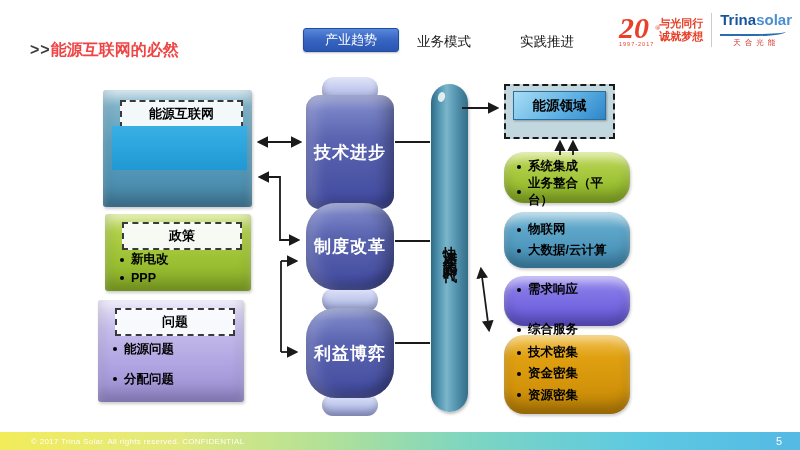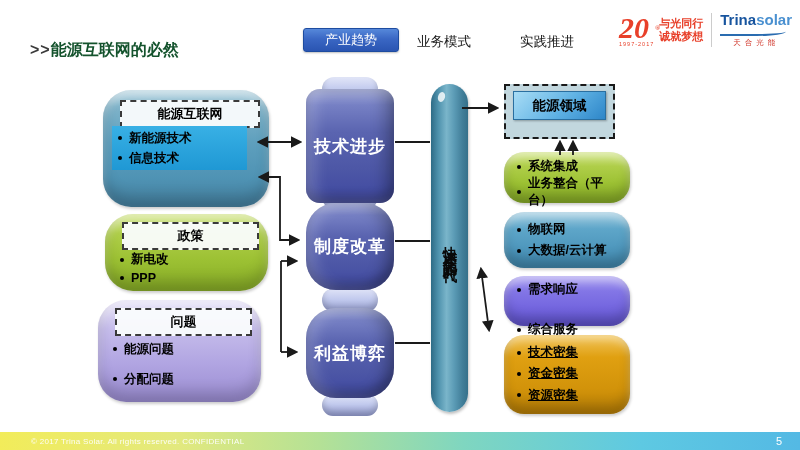--- a/index.html
+++ b/index.html
@@ -1,43 +1,43 @@
 <!DOCTYPE html>
 <html><head>
 <meta charset="utf-8">
 <style>
   html,body{margin:0;padding:0;background:#fff;}
   #slide{position:relative;width:800px;height:450px;background:#ffffff;overflow:hidden;
          font-family:"Liberation Sans",sans-serif;}
   
   .title{position:absolute;left:30px;top:40px;font-size:16px;font-weight:bold;}
   .title .pre{color:#3c3c3c;letter-spacing:1px;}
-  .title .txt{color:#14532d;}
+  .title .txt{color:#ef4444;}
   .tab-active{position:absolute;left:303px;top:28px;width:94px;height:22px;border-radius:3px;
        background:linear-gradient(180deg,#5688da 0%,#3a67c4 45%,#2a55b2 100%);
        border:1px solid #1e4ca0;color:#fff;font-size:13px;display:flex;align-items:center;
        justify-content:center;box-shadow:0 1px 2px rgba(0,0,0,.25);cursor:pointer;}
   .tab-plain{position:absolute;top:33px;font-size:13.5px;color:#1a1a1a;cursor:pointer;}
   .tab-b{left:417px;} .tab-c{left:520px;}
   
   .logo{position:absolute;right:8px;top:6px;display:flex;align-items:center;height:48px;}
   .l20{position:relative;color:#e8402a;font-family:"Liberation Serif",serif;
        font-style:italic;font-weight:bold;font-size:30px;line-height:30px;}
   .l20 sup{font-size:7px;font-style:normal;position:absolute;top:0;right:-6px;}
   .lyears{font-size:5.5px;color:#e8402a;text-align:center;letter-spacing:1px;margin-top:-2px;}
   .slogan{margin-left:5px;font-size:11px;font-weight:bold;color:#e8402a;line-height:13px;}
   .ldiv{width:1px;height:34px;background:#ccc;margin:0 8px;}
   .brand{font-size:15px;line-height:15px;}
   .brand .b1{color:#17549e;font-weight:bold;}
   .brand .b2{color:#4a90d0;font-weight:bold;}
   .brand-arc{width:66px;height:6px;border-bottom:2px solid #2a6cb0;border-radius:0 0 60%/6px 60%;margin:1px 0 2px 0;}
   .brand-cn{font-size:7.5px;color:#d0372b;letter-spacing:4px;text-align:center;}
   
-  .box3d{position:absolute;border-radius:28px;box-shadow:inset 0 -10px 14px rgba(0,0,0,.18),
-         inset 0 6px 8px rgba(255,255,255,.35),1px 2px 3px rgba(0,0,0,.2);padding-left:17px;}
+  .box3d{position:absolute;border-radius:3px;box-shadow:inset 0 -10px 14px rgba(0,0,0,.18),
+         inset 0 6px 8px rgba(255,255,255,.35),1px 2px 3px rgba(0,0,0,.2);}
   .hdr{position:absolute;left:17px;right:9px;height:24px;border:2px dashed #3a3a3a;
        background:rgba(250,252,253,.95);display:flex;align-items:center;justify-content:center;
        font-size:13px;font-weight:bold;color:#000;}
   .bl{position:absolute;display:flex;flex-direction:column;justify-content:space-around;}
   .bl .li{display:flex;align-items:center;font-size:12.5px;font-weight:bold;color:#000;}
   .bl .dot{width:4px;height:4px;border-radius:50%;background:#000;margin:0 7px 0 6px;flex:none;}
   
   .lbox1{left:103px;top:90px;width:149px;height:117px;
      background:linear-gradient(180deg,#bfd9e4 0%,#7fb3c9 14%,#5e9fbd 45%,#4f93b4 75%,#447f9e 100%);}
   .lbox1-panel{position:absolute;left:9px;top:36px;width:135px;height:44px;
@@ -119,30 +119,20 @@
     <div>
       <div class="brand"><span class="b1">Trina</span><span class="b2">solar</span></div>
       <div class="brand-arc"></div>
       <div class="brand-cn">天合光能</div>
     </div>
   </div>
 
   <div class="box3d lbox1">
     <div class="hdr" style="top:10px;">能源互联网</div>
     <div class="lbox1-panel"></div>
-    <div class="bl" style="left:9px;top:38px;width:135px;height:40px;">
-      <div class="li">
-          <span class="dot"></span>
-          <span>新能源技术</span>
-        </div>
-      <div class="li">
-          <span class="dot"></span>
-          <span>信息技术</span>
-        </div>
-    </div>
   </div>
 
   <div class="box3d lbox2">
     <div class="hdr" style="top:8px;">政策</div>
     <div class="bl" style="left:9px;top:36px;width:130px;height:36px;">
       <div class="li">
           <span class="dot"></span>
           <span>新电改</span>
         </div>
       <div class="li">
@@ -164,21 +154,21 @@
           <span>分配问题</span>
         </div>
     </div>
   </div>
 
   <div class="cap" style="top:77px;height:26px;"></div>
   <div class="cap" style="top:185px;height:24px;"></div>
   <div class="cap" style="top:288px;height:24px;"></div>
   <div class="cap" style="top:394px;height:22px;"></div>
 
-  <div class="cyl" style="top:89px;height:114px;border-radius:14px;">
+  <div class="cyl" style="top:95px;height:114px;border-radius:14px;">
     <span>技术进步</span>
   </div>
   <div class="cyl" style="top:203px;height:87px;">
     <span>制度改革</span>
   </div>
   <div class="cyl" style="top:308px;height:90px;">
     <span>利益博弈</span>
   </div>
 
   <div class="capsule">
@@ -223,21 +213,21 @@
           <span>需求响应</span>
         </div>
       <div class="li">
           <span class="dot"></span>
           <span>综合服务</span>
         </div>
     </div>
   </div>
 
   <div class="rbox rorg">
-    <div class="bl" style="left:7px;top:7px;right:4px;height:64px;text-decoration:underline;">
+    <div class="bl" style="left:7px;top:7px;right:4px;height:64px;">
       <div class="li">
           <span class="dot"></span>
           <span>技术密集</span>
         </div>
       <div class="li">
           <span class="dot"></span>
           <span>资金密集</span>
         </div>
       <div class="li">
           <span class="dot"></span>

